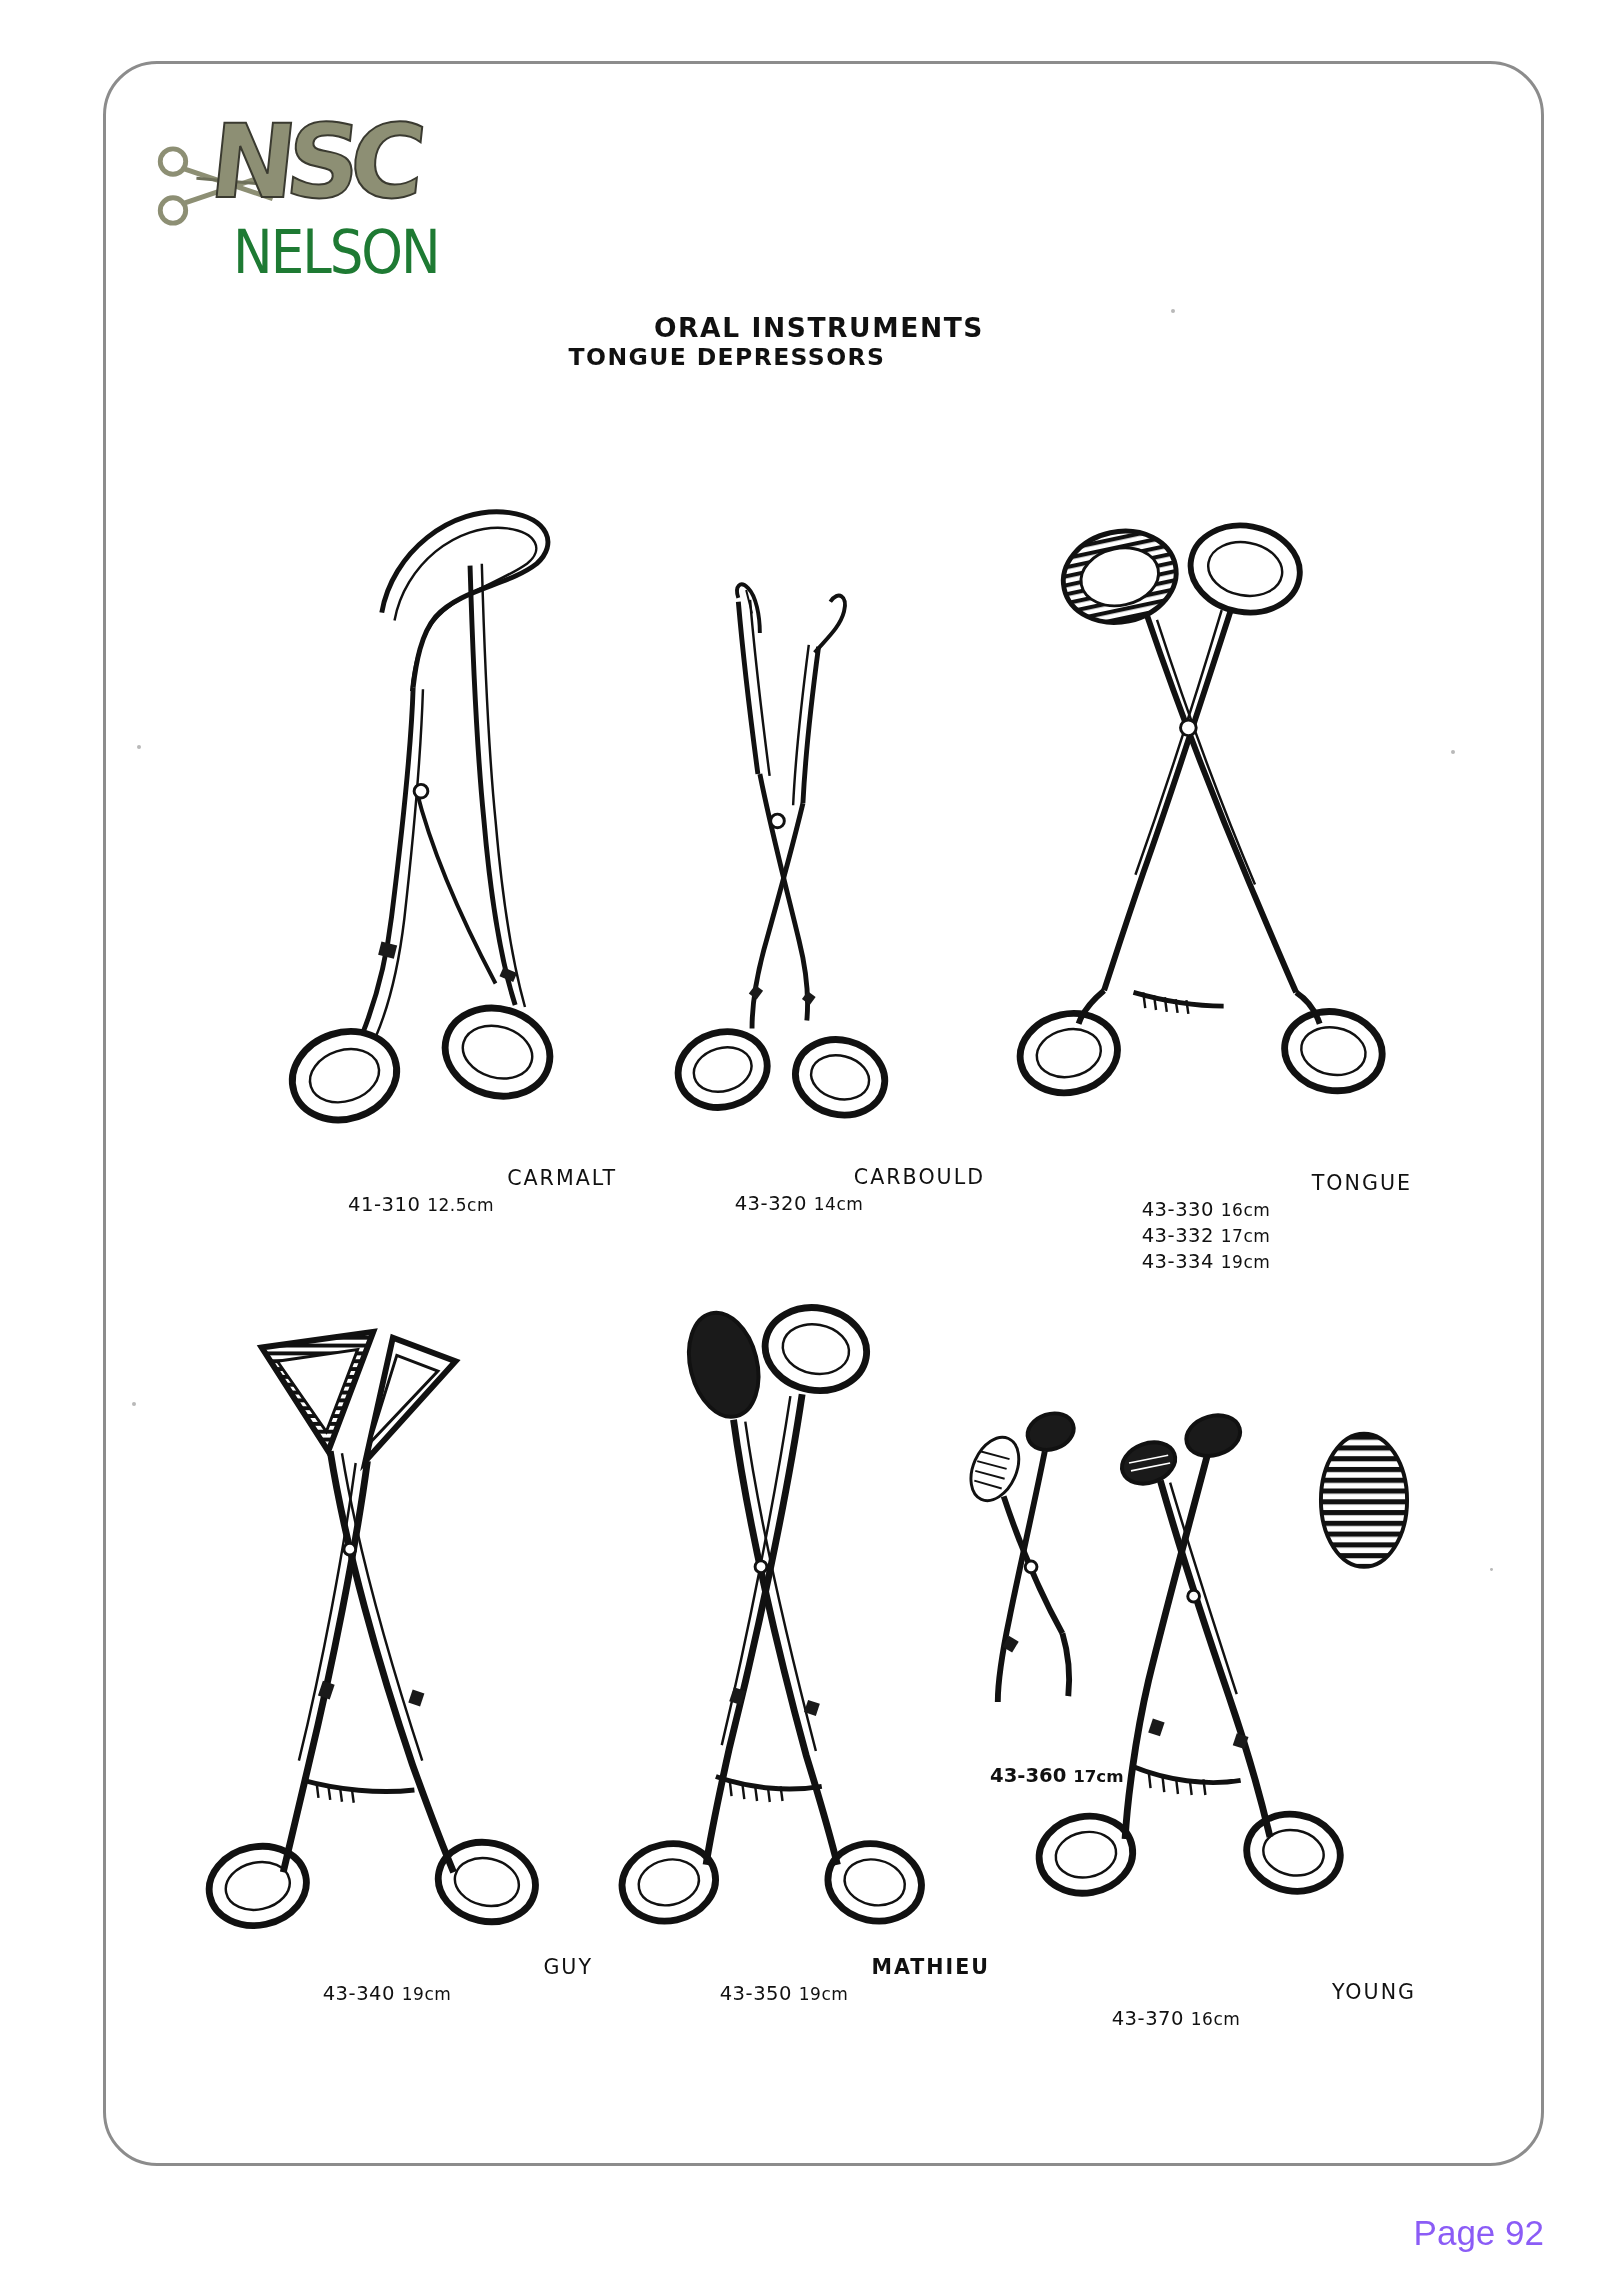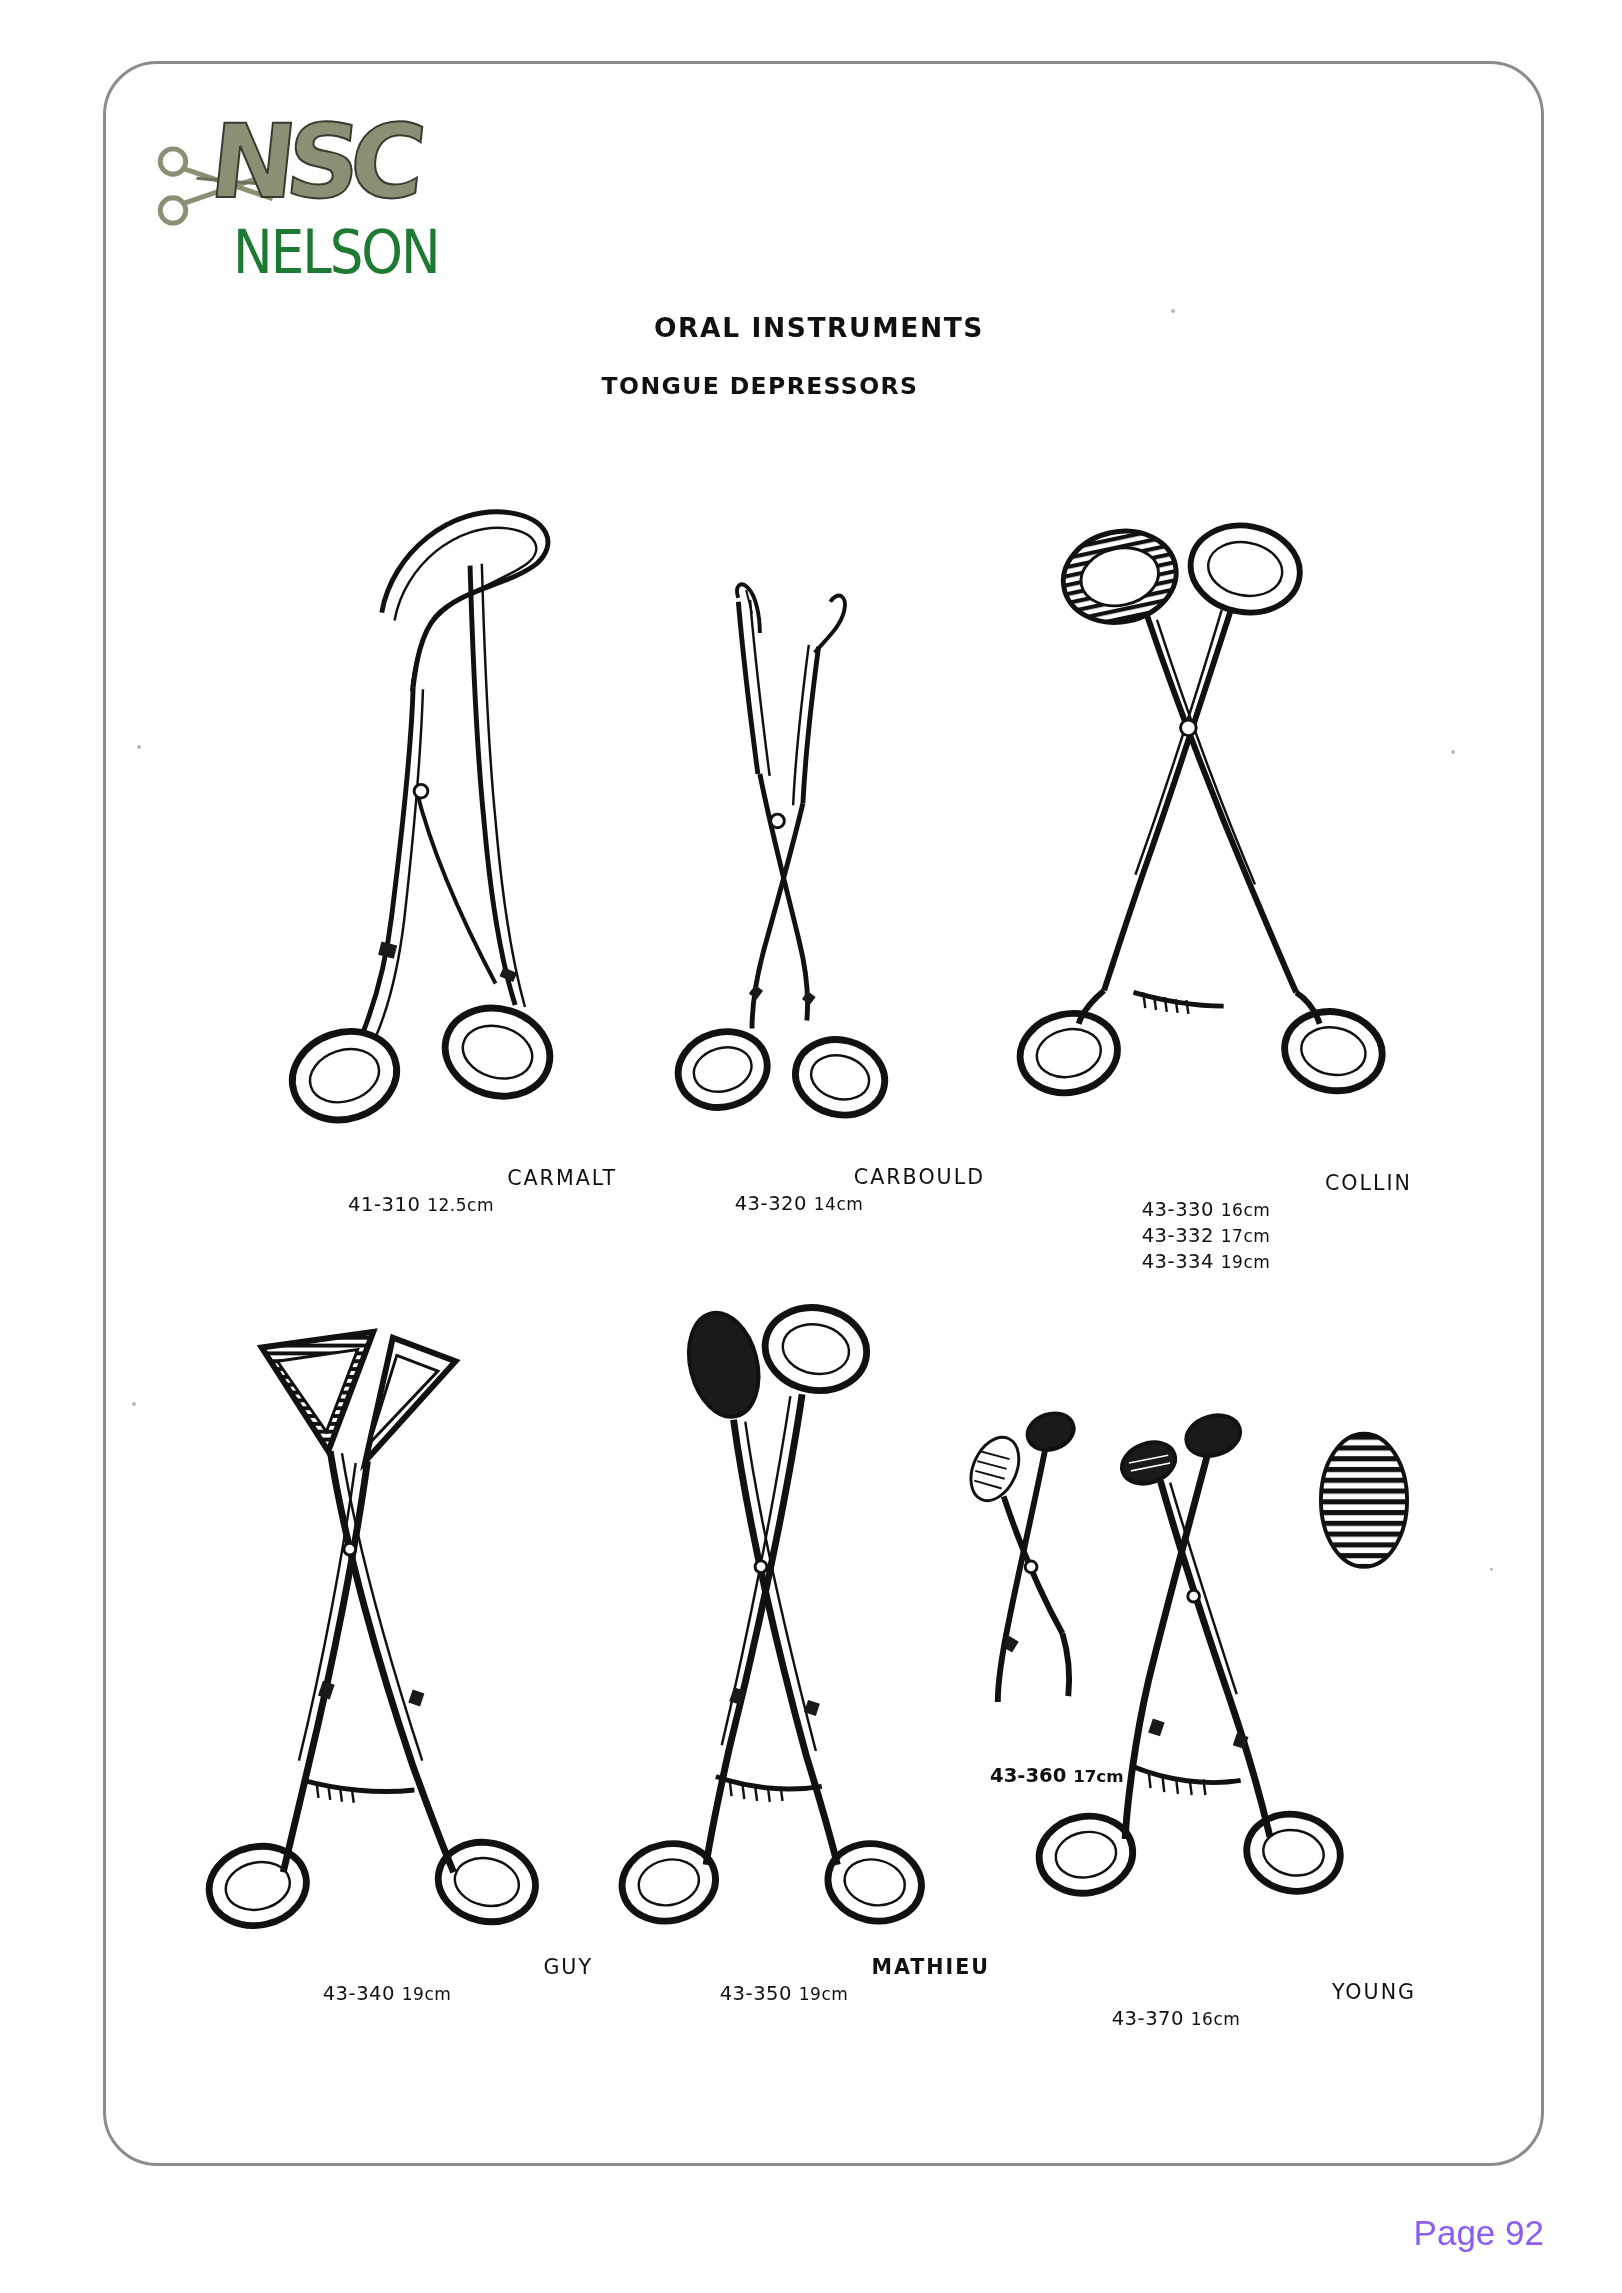--- a/index.html
+++ b/index.html
@@ -78,29 +78,28 @@
     font-family: "DejaVu Sans", sans-serif;
     font-weight: bold;
     font-size: 26.5px;
     letter-spacing: 1.6px;
     color: #111111;
     margin-left: 8px;
   }
   .title-sub {
     position: absolute;
     left: 0;
-    top: 372px;
+    top: 343px;
     width: 1454px;
     text-align: center;
     font-family: "DejaVu Sans", sans-serif;
     font-weight: bold;
     font-size: 23.5px;
     letter-spacing: 1.4px;
     color: #111111;
-    margin-left: 33px;
   }
 
   
   .item {
     position: absolute;
     text-align: center;
   }
   .art {
     position: relative;
     margin: 0 auto;
@@ -274,21 +273,21 @@
 
         <path d="M96 490 C84 500 74 512 70 524" stroke-width="6"></path>
         <ellipse cx="60" cy="554" rx="50" ry="40" transform="rotate(-12 60 554)" stroke-width="7"></ellipse>
         <ellipse cx="60" cy="554" rx="33" ry="24" transform="rotate(-12 60 554)" stroke-width="2.5"></ellipse>
         <path d="M292 492 C304 500 312 512 316 524" stroke-width="6"></path>
         <ellipse cx="330" cy="552" rx="50" ry="40" transform="rotate(10 330 552)" stroke-width="7"></ellipse>
         <ellipse cx="330" cy="552" rx="33" ry="24" transform="rotate(10 330 552)" stroke-width="2.5"></ellipse>
       </g>
     </svg>
   </div>
-  <div class="caption-name">COLLIN</div>
+  <div class="caption-name">TONGUE</div>
   <div class="caption-code">
     <span>43-330</span>
     <span class="sz">16cm</span>
   </div>
   <div class="caption-code">
     <span>43-332</span>
     <span class="sz">17cm</span>
   </div>
   <div class="caption-code">
     <span>43-334</span>

